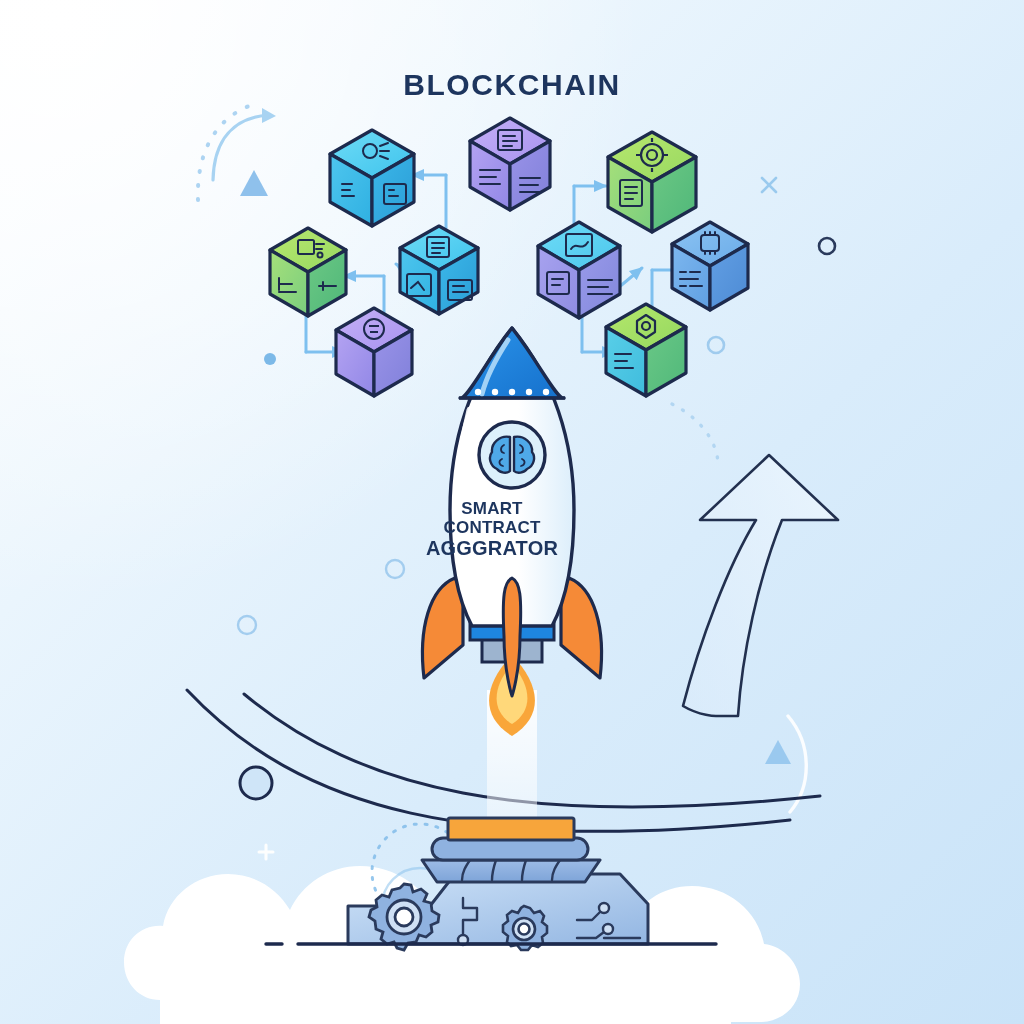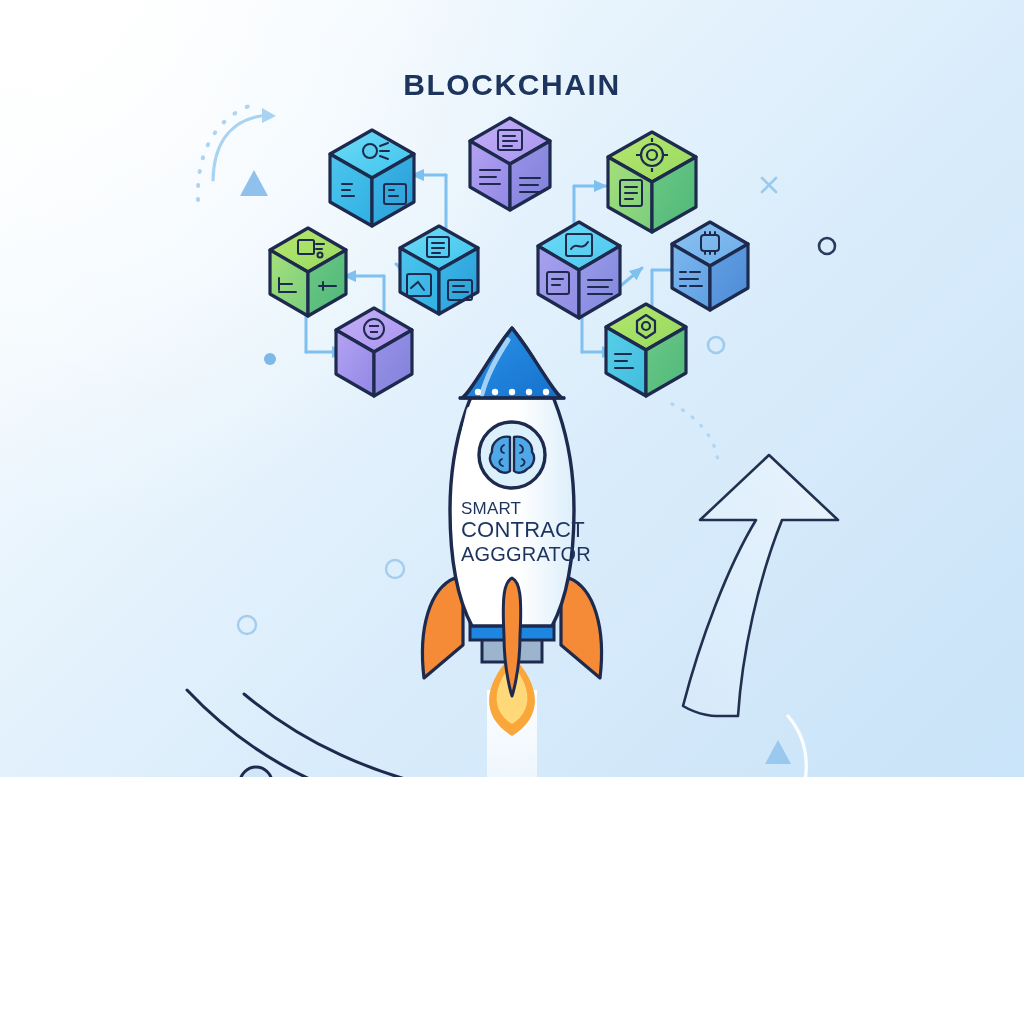--- a/index.html
+++ b/index.html
@@ -2,39 +2,39 @@
 <html><head>
 <meta charset="utf-8">
 <style>
   html,body{margin:0;padding:0;}
   body{
     width:1024px;height:1024px;overflow:hidden;
     font-family:"Liberation Sans", sans-serif;
     background:#ffffff;
   }
   #stage{
-    position:relative;width:1024px;height:777px;overflow:hidden;
+    position:relative;width:1024px;height:1024px;overflow:hidden;
     background:
       radial-gradient(circle at 6% 2%, #ffffff 0%, rgba(255,255,255,0) 42%),
       linear-gradient(135deg,#fdfefe 0%,#eaf5fd 30%,#d9ecfb 60%,#c9e3f8 100%);
   }
   #art{position:absolute;left:0;top:0;width:1024px;height:1024px;}
   .title{
     position:absolute;left:0;top:68px;width:1024px;text-align:center;
     font-size:30px;font-weight:bold;letter-spacing:1.6px;
     color:#1d355e;
     text-shadow:0 1px 0 rgba(255,255,255,0.5);
   }
   .rocket-text{
-    position:absolute;left:461px;top:499px;width:146px;
-    color:#1d355e;font-weight:normal;line-height:1.12;
+    position:absolute;left:419px;top:499px;width:146px;text-align:center;
+    color:#1d355e;font-weight:bold;line-height:1.12;
     letter-spacing:0.2px;
   }
   .rocket-text .l1{font-size:17px;display:block;}
-  .rocket-text .l2{font-size:22px;display:block;}
+  .rocket-text .l2{font-size:17px;display:block;}
   .rocket-text .l3{font-size:20px;display:block;}
 </style>
 </head>
 <body>
 
 <div id="stage">
 
   <svg id="art" viewBox="0 0 1024 1024" xmlns="http://www.w3.org/2000/svg">
     <defs>
       <linearGradient id="gBody" x1="0" y1="0" x2="1" y2="0">

